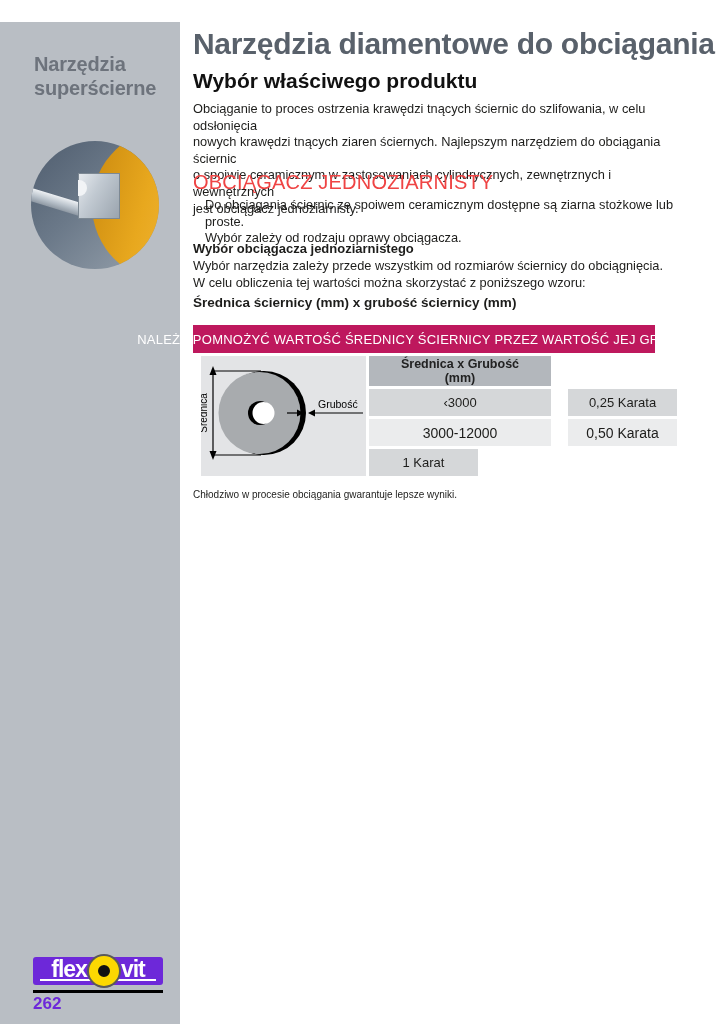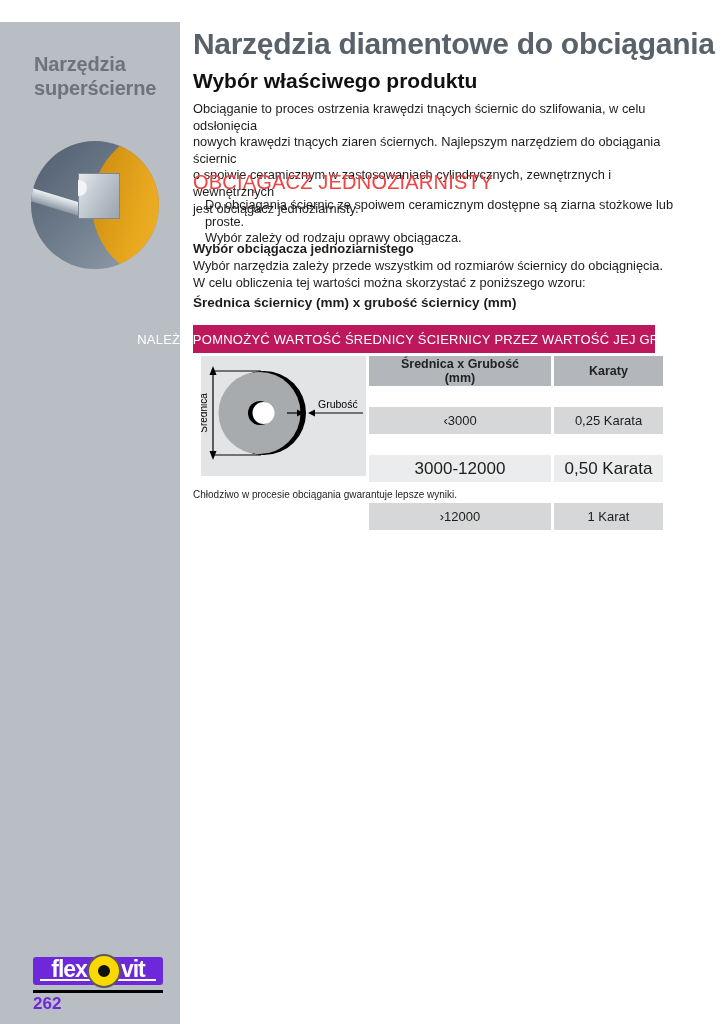--- a/index.html
+++ b/index.html
@@ -77,29 +77,29 @@
   
   .ratio-table{position:absolute;left:0;top:325px;width:462px;}
   .table-banner{
     height:28px;background:#be185d;color:#fff;display:flex;align-items:center;
     justify-content:center;font-size:13px;letter-spacing:0.25px;white-space:nowrap;
   }
   .table-body{display:flex;gap:3px;margin-top:3px;}
   .diagram-cell{width:165px;height:120px;background:#e3e4e6;margin-left:8px;}
   .table-right{display:flex;flex-direction:column;width:356px;}
   .col-header-row{display:flex;gap:3px;height:30px;}
-  .data-row{display:flex;gap:3px;height:27px;margin-top:21px;}
+  .data-row{display:flex;gap:17px;height:27px;margin-top:3px;}
   .cell-size{width:182px;display:flex;align-items:center;justify-content:center;text-align:center;}
   .cell-karat{width:109px;display:flex;align-items:center;justify-content:center;text-align:center;}
   .col-header-row .cell-size,.col-header-row .cell-karat{
     background:#b3b7bc;font-size:12.5px;font-weight:bold;line-height:14px;
     white-space:pre-line;color:#222;
   }
   .row-dark .cell-size,.row-dark .cell-karat{background:#d5d7d9;font-size:13px;}
-  .row-light .cell-size,.row-light .cell-karat{background:#ebeced;font-size:17px;}
+  .row-light .cell-size,.row-light .cell-karat{background:#ebeced;font-size:14px;}
 </style>
 </head>
 <body>
 
 <div class="page">
 
   <div class="sidebar">
     <div class="sidebar-title">Narzędzia
 superścierne</div>
 
@@ -172,35 +172,33 @@
             <polygon points="107,57 114,53.5 114,60.5" fill="#000"></polygon>
             <line x1="113" y1="57" x2="162" y2="57" stroke="#000" stroke-width="1.2"></line>
             <text x="117" y="52" font-size="10.5" fill="#000" font-family="Liberation Sans, sans-serif">Grubość</text>
           </svg>
         </div>
 
         <div class="table-right">
           <div class="col-header-row">
             <div class="cell-size">Średnica x Grubość
 (mm)</div>
-            <div class="cell-karat">Karaty</div>
           </div>
 
           <div class="data-row row-dark">
             <div class="cell-size">‹3000</div>
             <div class="cell-karat">0,25 Karata</div>
           </div>
 
           <div class="data-row row-light">
             <div class="cell-size">3000-12000</div>
             <div class="cell-karat">0,50 Karata</div>
           </div>
 
           <div class="data-row row-dark">
-            <div class="cell-size">›12000</div>
             <div class="cell-karat">1 Karat</div>
           </div>
         </div>
       </div>
     </div>
 
     <div class="closing-note">Chłodziwo w procesie obciągania gwarantuje lepsze wyniki.</div>
 
   </div>
 </div>

